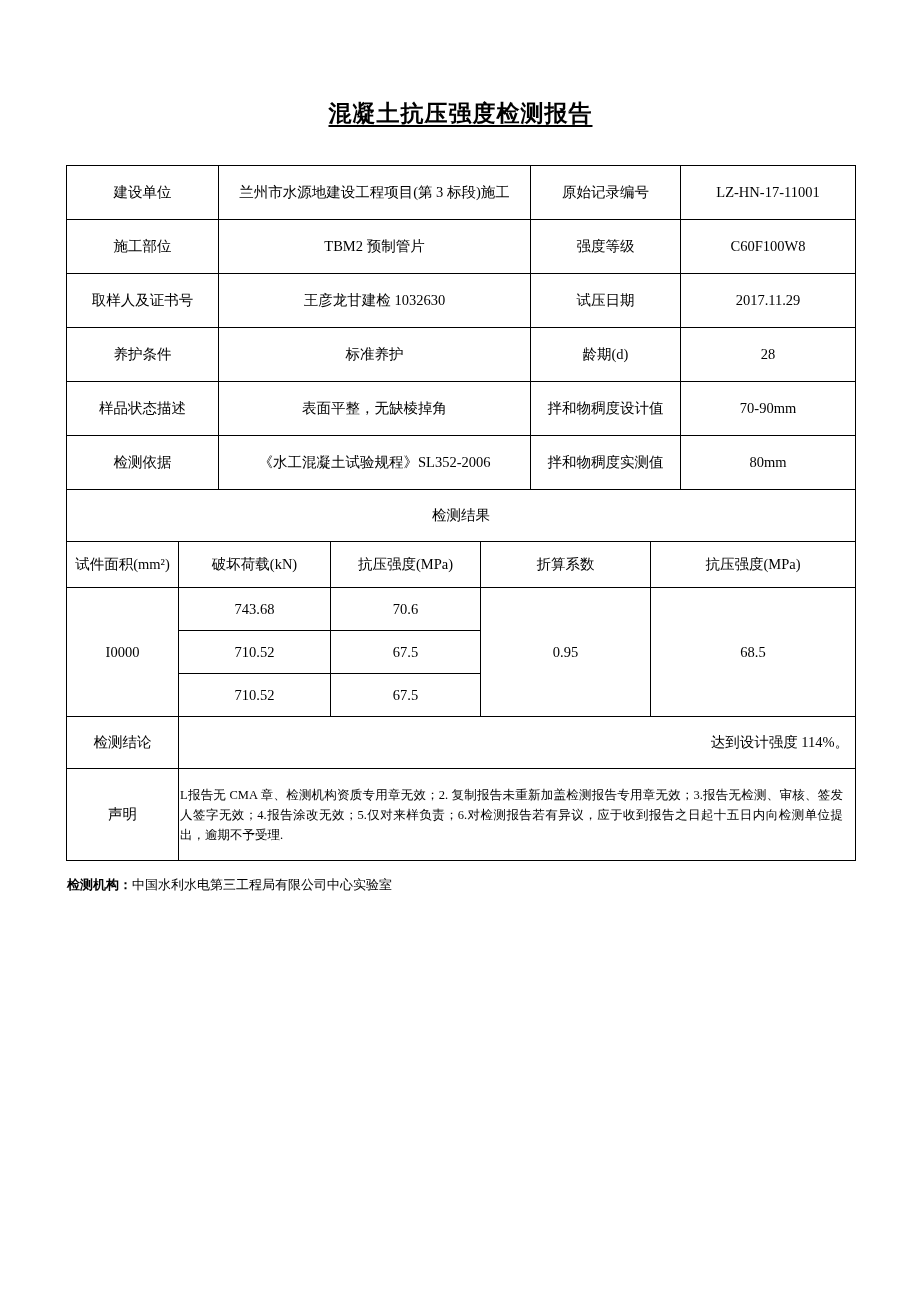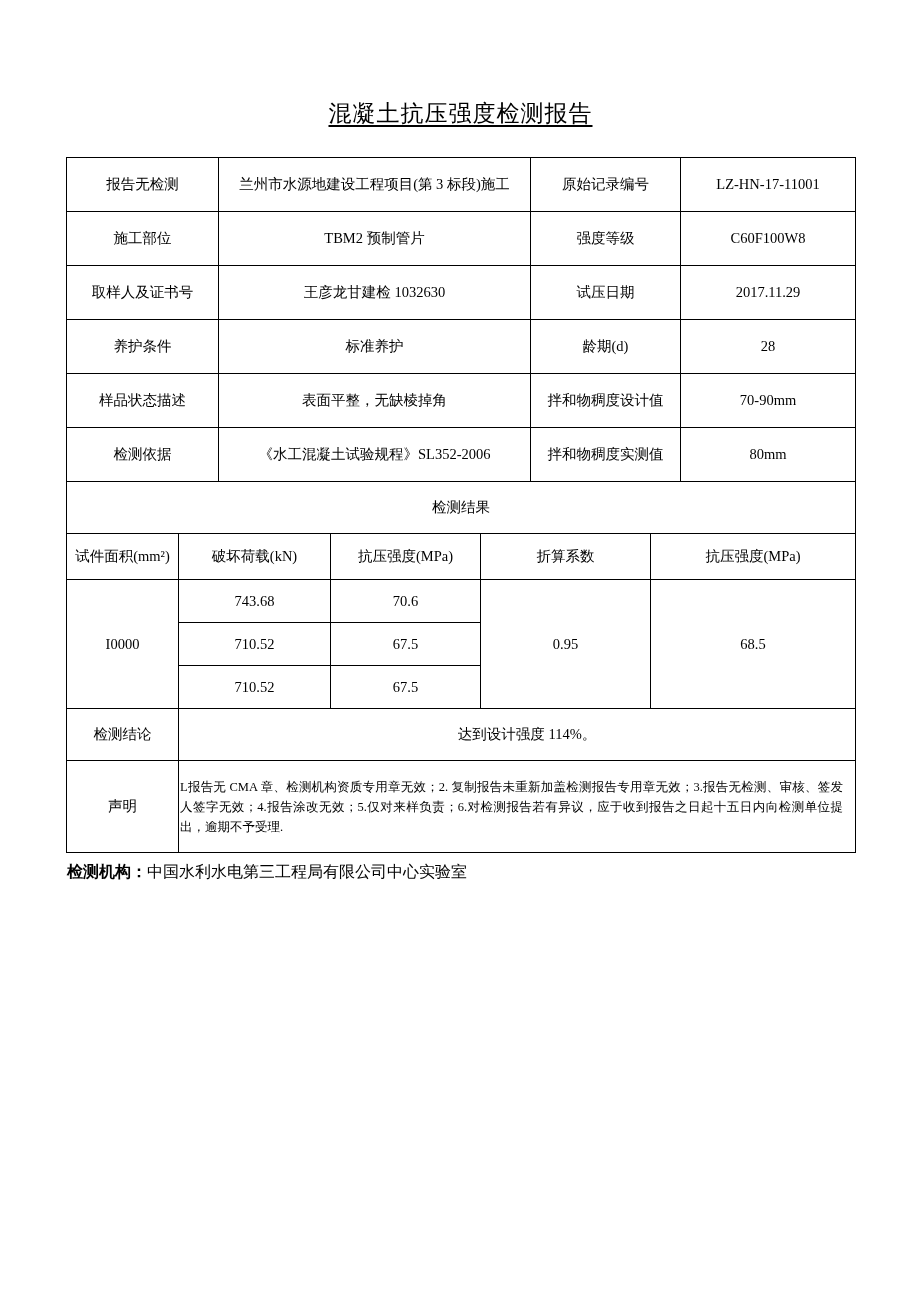--- a/index.html
+++ b/index.html
@@ -14,25 +14,25 @@
     width: 920px;
     height: 1301px;
     overflow: hidden;
   }
   .page {
     padding: 98px 65px 0 66px;
   }
   .title {
     text-align: center;
     font-size: 23px;
-    font-weight: normal;
+    font-weight: bold;
     text-decoration: underline;
     text-underline-offset: 4px;
     letter-spacing: 1px;
-    margin: 0 0 28px 0;
+    margin: 0 0 36px 0;
   }
   table.tbl {
     border-collapse: collapse;
     width: 789px;
     table-layout: fixed;
   }
   table.tbl td {
     border: 1px solid #000000;
     font-size: 14.5px;
     text-align: center;
@@ -43,55 +43,55 @@
   .info td { height: 54px; }
   .info td.val-wide {
     text-align: left;
     padding-left: 52px;
   }
   .results { margin-top: -1px; }
   .results td.section-title { height: 52px; text-align: center; }
   .results td.col-head { height: 46px; }
   .results td.data-cell { height: 43px; }
   .results td.conclusion-val {
-    text-align: center;
+    text-align: right;
     padding-left: 26px;
     height: 52px;
   }
   .results td.statement-val {
     text-align: justify;
     font-size: 12.5px;
     line-height: 1.6;
     padding: 10px 12px 10px 1px;
     height: 92px;
   }
   .footer {
-    margin-top: 9px;
-    font-size: 16px;
+    margin-top: 15px;
+    font-size: 13px;
     padding-left: 1px;
   }
   .footer-label { font-weight: bold; }
 </style>
 </head>
 <body>
 
 <div class="page">
 
   <h1 class="title">混凝土抗压强度检测报告</h1>
 
   <table class="tbl info">
     <colgroup>
       <col style="width:152px">
         <col style="width:312px">
         <col style="width:150px">
         <col style="width:175px">
     </colgroup>
     <tbody>
       <tr>
-        <td>报告无检测</td>
+        <td>建设单位</td>
         <td>兰州市水源地建设工程项目(第 3 标段)施工</td>
         <td>原始记录编号</td>
         <td>LZ-HN-17-11001</td>
       </tr>
       <tr>
         <td>施工部位</td>
         <td>TBM2 预制管片</td>
         <td>强度等级</td>
         <td>C60F100W8</td>
       </tr>

